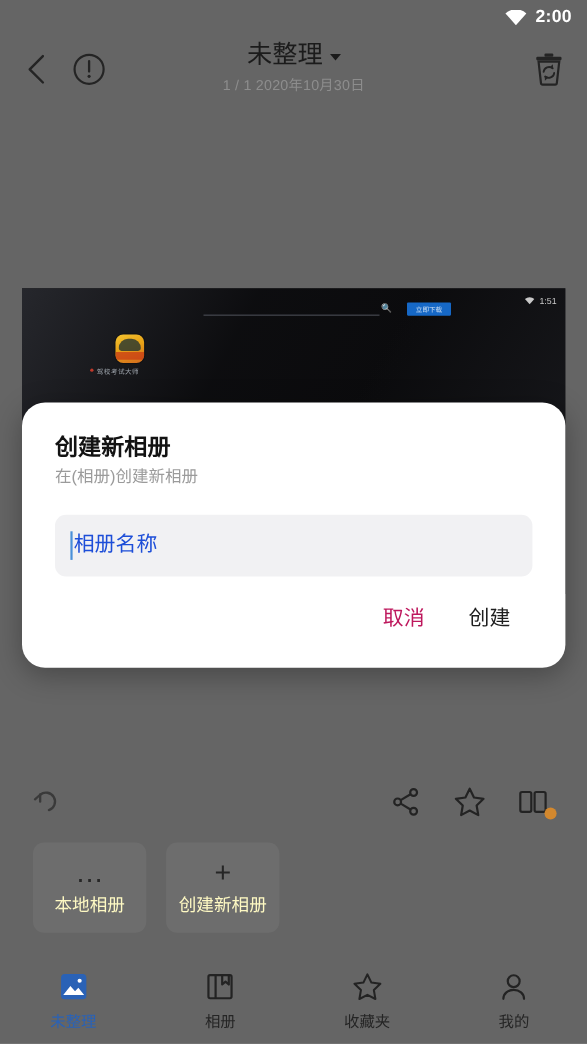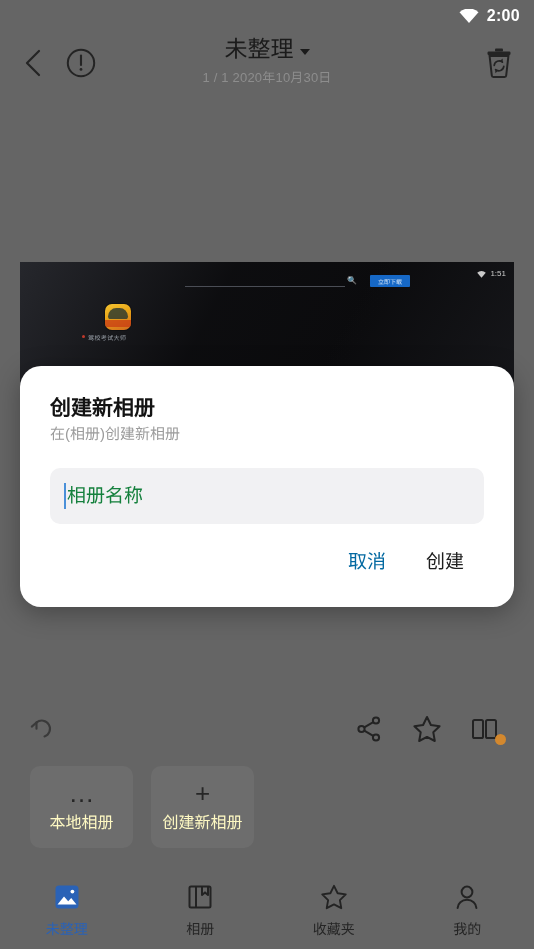--- a/index.html
+++ b/index.html
@@ -212,34 +212,34 @@
   }
   .caret-bar {
     width: 2px;
     height: 26px;
     background: #4a90d9;
     margin-right: 1px;
     flex: none;
   }
   .placeholder {
     font-size: 19px;
-    color: #15803d;
+    color: #1d4ed8;
     line-height: 26px;
   }
   .dlg-actions {
     margin-top: 22px;
     display: flex;
     justify-content: flex-end;
     align-items: center;
     gap: 40px;
     padding-right: 20px;
   }
   .btn-cancel {
     font-size: 19px;
-    color: #0369a1;
+    color: #be185d;
     background: none;
     border: none;
     cursor: pointer;
     font-family: inherit;
   }
   .btn-create {
     font-size: 19px;
     color: #1e1e1e;
     background: none;
     border: none;

